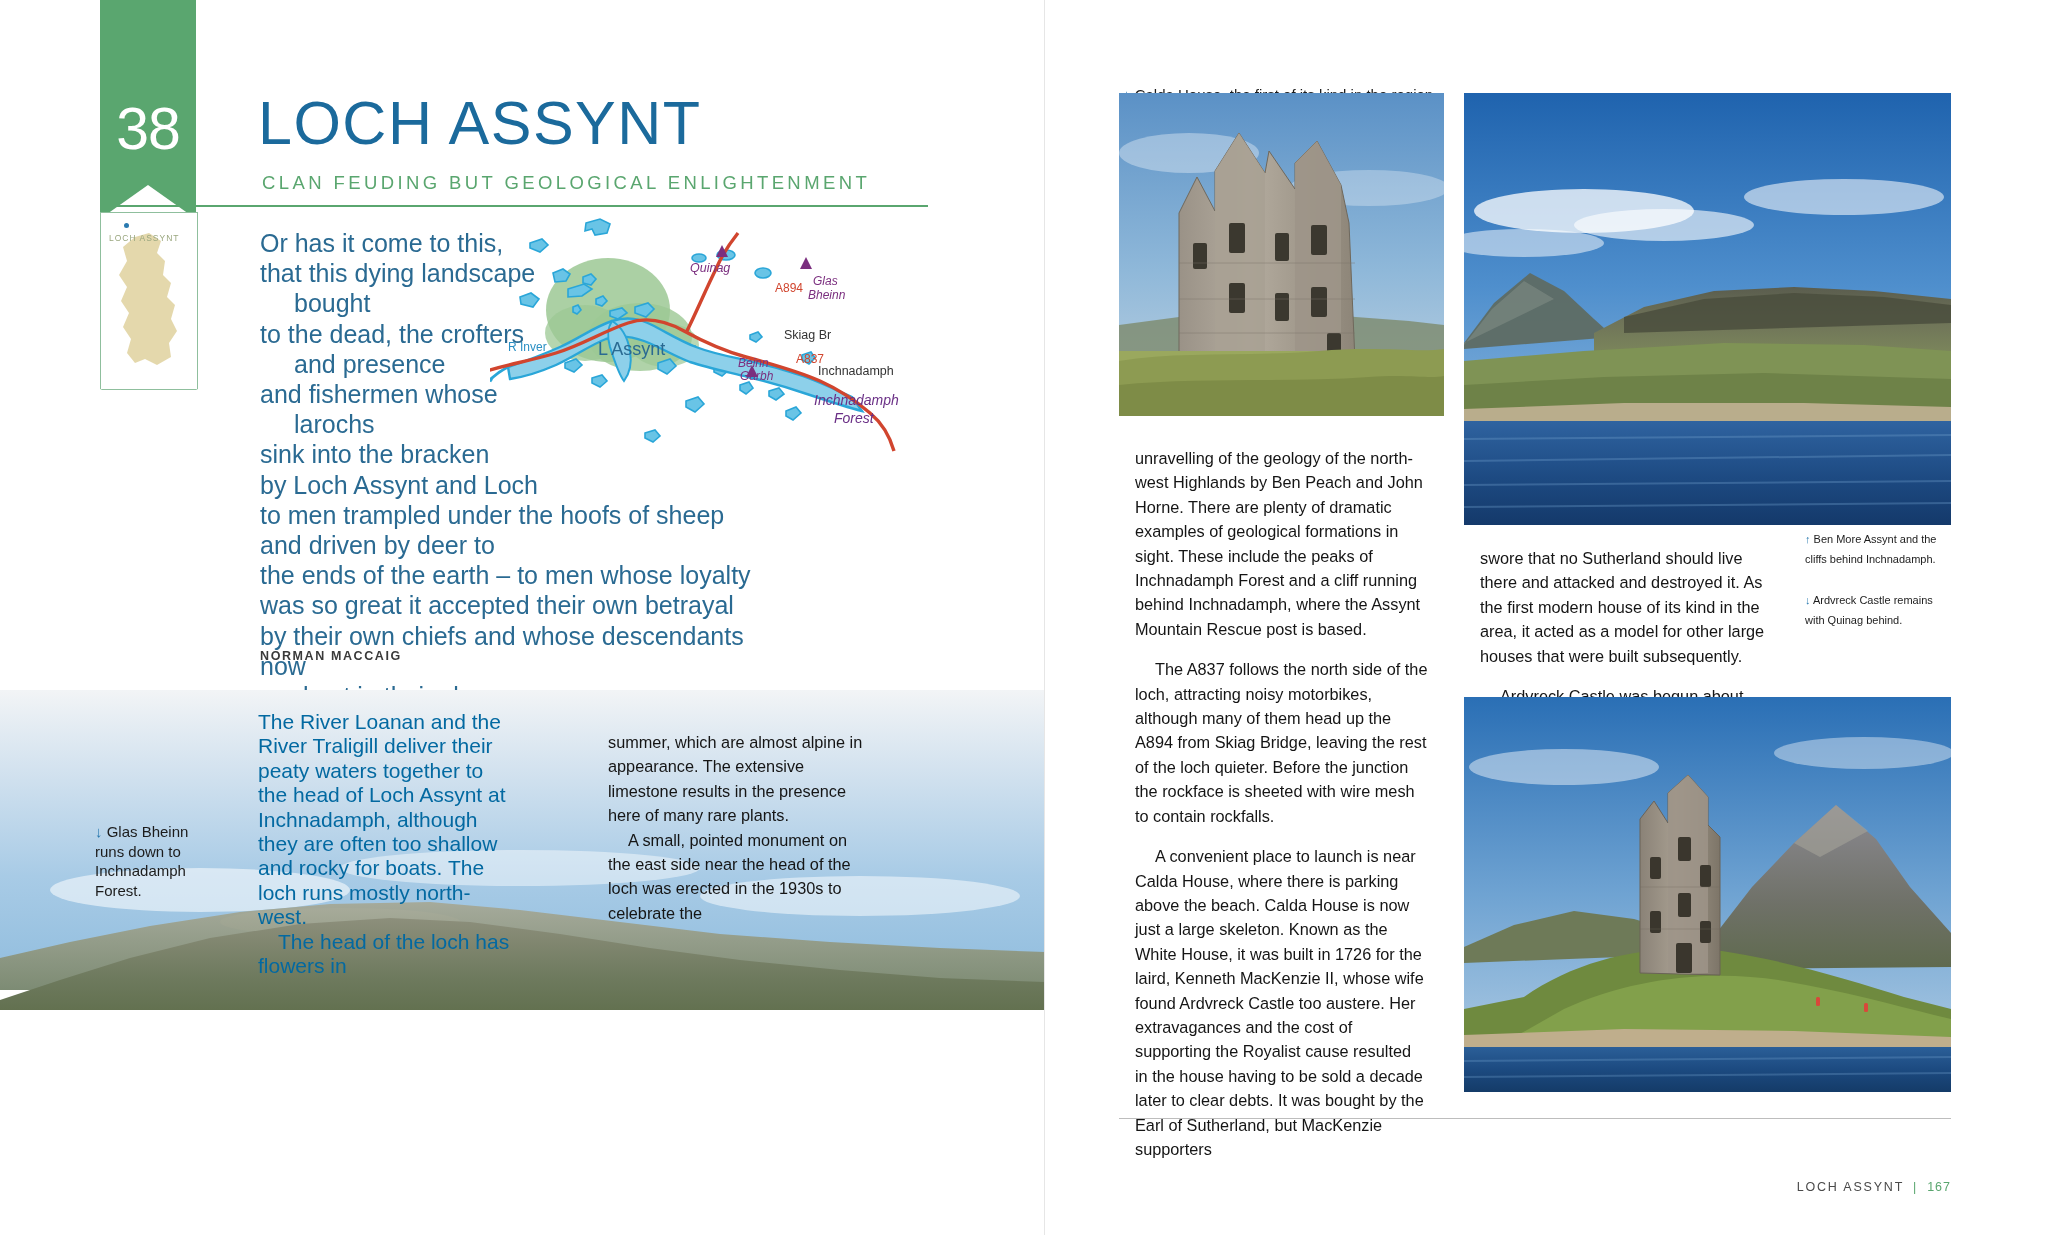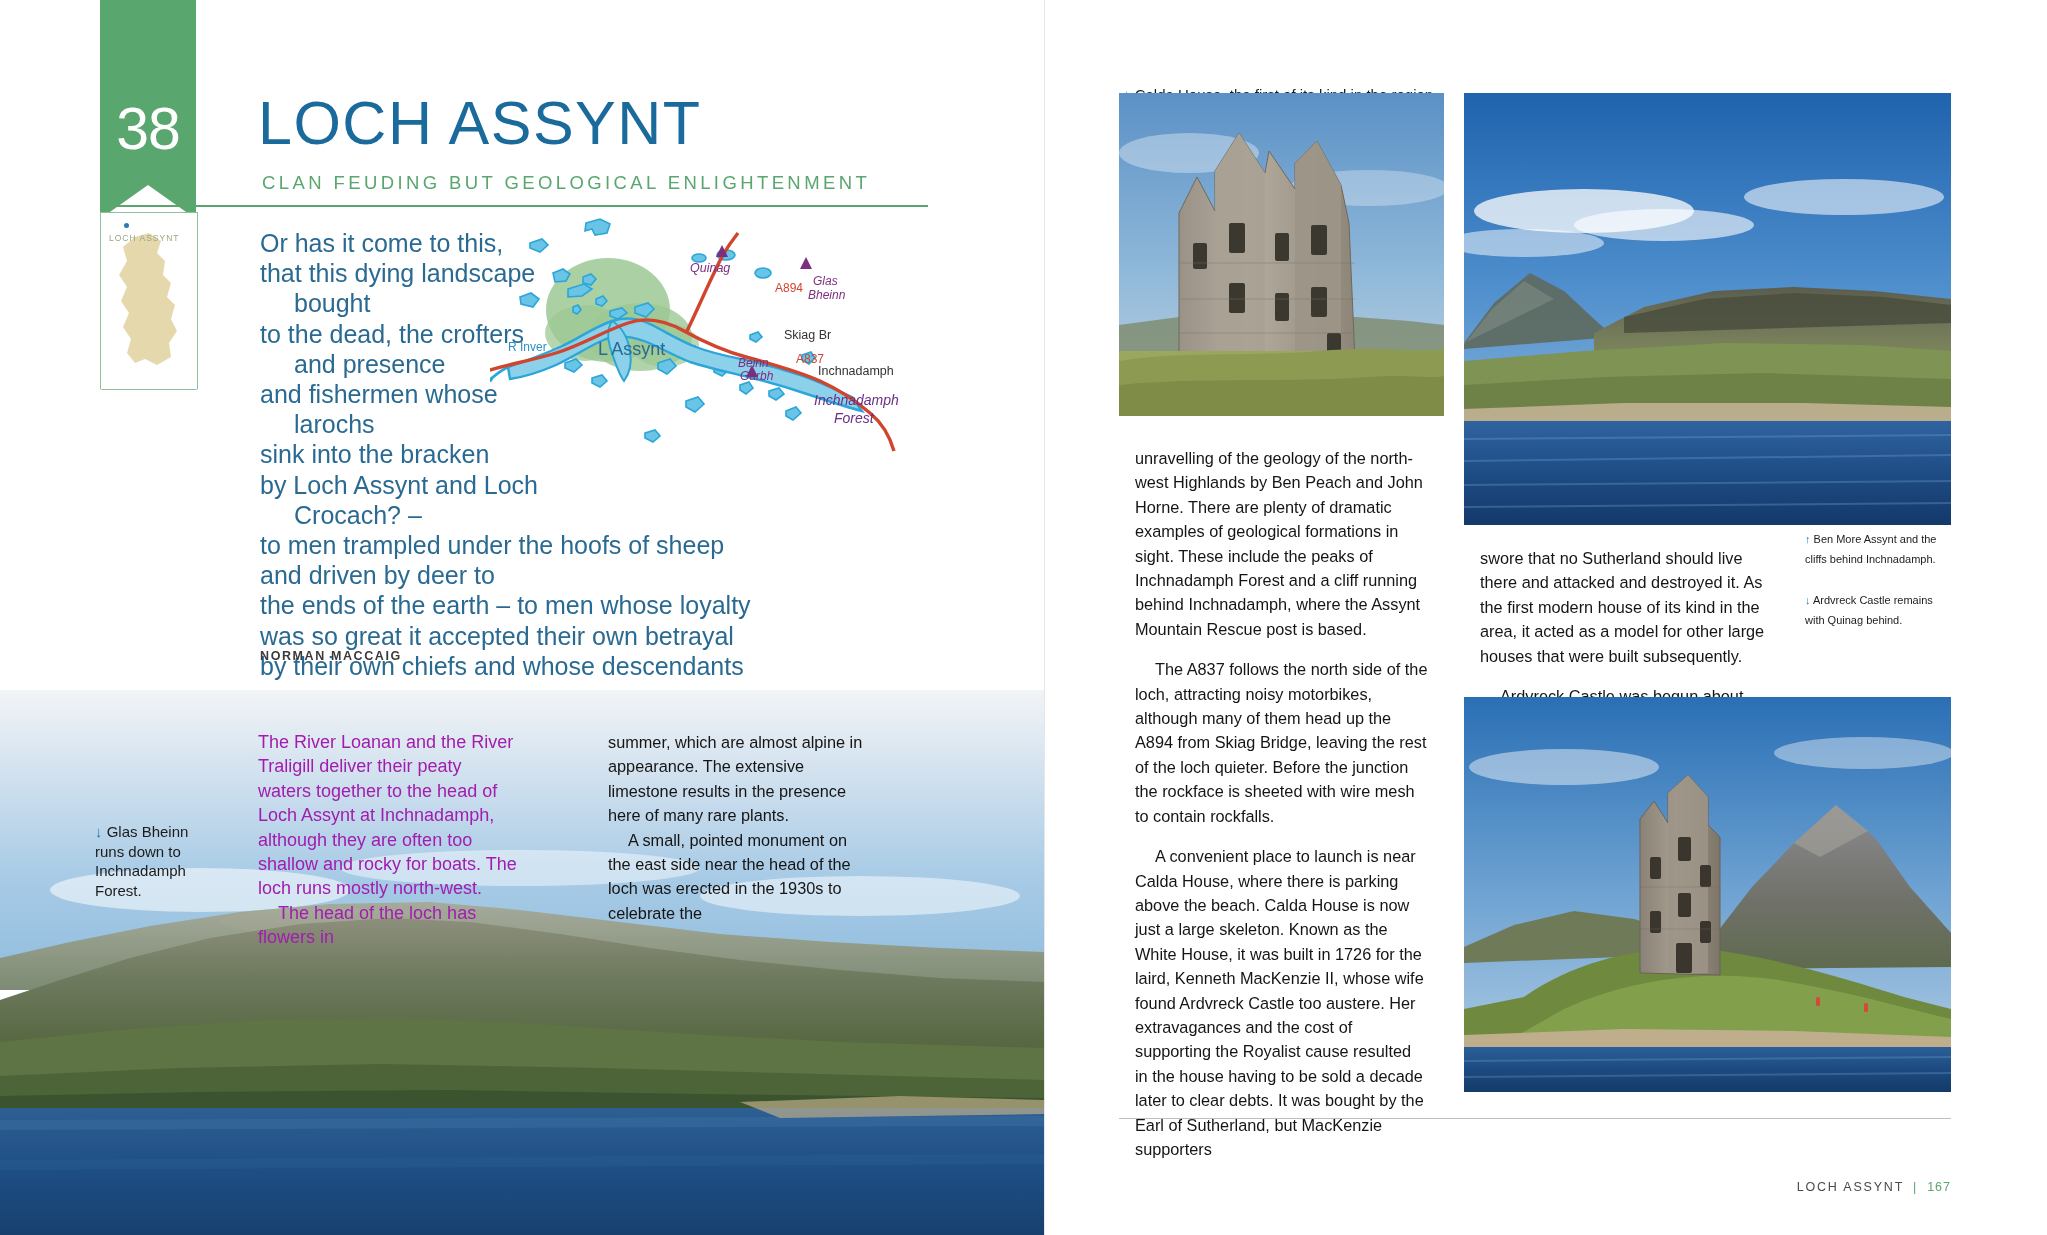--- a/index.html
+++ b/index.html
@@ -6,21 +6,21 @@
   body{
     width:2047px;height:1235px;
     background:#ffffff;
     font-family:"Liberation Sans", sans-serif;
     overflow:hidden;
     position:relative;
   }
   .page{position:absolute;inset:0;}
 
   
-  .left-page{position:absolute;left:0;top:0;width:1045px;height:1235px;background:#fff;overflow:hidden;}
+  .left-page{position:absolute;left:0;top:0;width:1045px;height:1010px;background:#fff;overflow:hidden;}
 
   
   .chap-tab{
     position:absolute;left:100px;top:0;width:96px;height:185px;
     background:#5aa66f;
   }
   .chap-tab:after{
     content:"";position:absolute;left:0;top:185px;
     border-left:48px solid #5aa66f;border-right:48px solid #5aa66f;
     border-bottom:34px solid transparent;
@@ -75,22 +75,22 @@
 
   
   .photo-loch{position:absolute;left:0;top:690px;width:1045px;height:545px;overflow:hidden;}
   .cap-left{
     position:absolute;left:95px;top:822px;width:118px;
     font-size:15px;line-height:19.5px;color:#1c1c1c;
   }
   .cap-left .arr{color:#2a7ab0;}
 
   
-  .col-a{position:absolute;left:258px;top:730px;width:260px;
-    font-size:18px;line-height:24.4px;color:#a21caf;}
+  .col-a{position:absolute;left:258px;top:710px;width:260px;
+    font-size:21px;line-height:24.4px;color:#0369a1;}
   .col-b{position:absolute;left:608px;top:730px;width:265px;
     font-size:16.3px;line-height:24.4px;color:#151515;}
   .col-a p,.col-b p{margin:0;}
   .col-a p+p,.col-b p+p{text-indent:20px;}
 
   
   .right-page{position:absolute;left:1045px;top:0;width:1002px;height:1235px;background:#fff;}
 
   .cap-top{
     position:absolute;left:1123px;top:86px;font-size:15px;color:#1c1c1c;
@@ -150,21 +150,20 @@
     <div class="poem">
       <span>Or has it come to this,</span><br>
       <span>that this dying landscape</span><br>
       <span class="ind">bought</span>
       <span>to the dead, the crofters</span><br>
       <span class="ind">and presence</span>
       <span>and fishermen whose</span><br>
       <span class="ind">larochs</span>
       <span>sink into the bracken</span><br>
       <span>by Loch Assynt and Loch</span><br>
-      <span class="ind">Crocach? –</span>
       <span>to men trampled under the hoofs of sheep</span><br>
       <span>and driven by deer to</span><br>
       <span>the ends of the earth – to men whose loyalty</span><br>
       <span>was so great it accepted their own betrayal</span><br>
       <span>by their own chiefs and whose descendants now</span><br>
       <span>are kept in their place</span><br>
       <span>by English businessman and the indifference</span><br>
       <span>of a remote and ignorant government.</span>
     </div>
     <div class="poem-attr">NORMAN MACCAIG</div>

